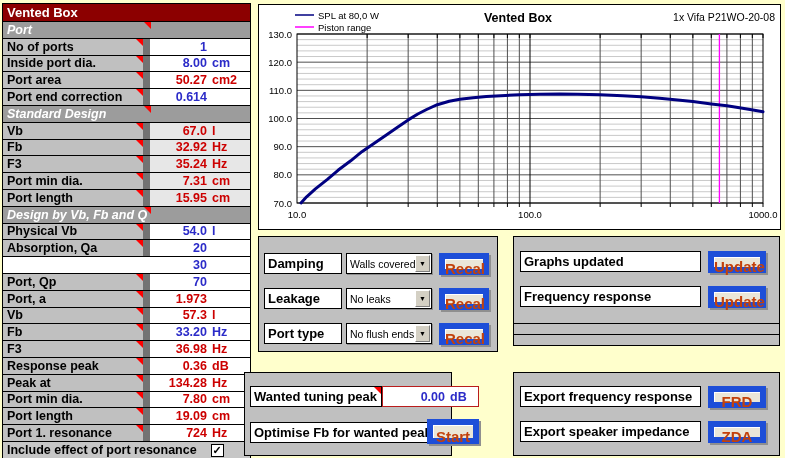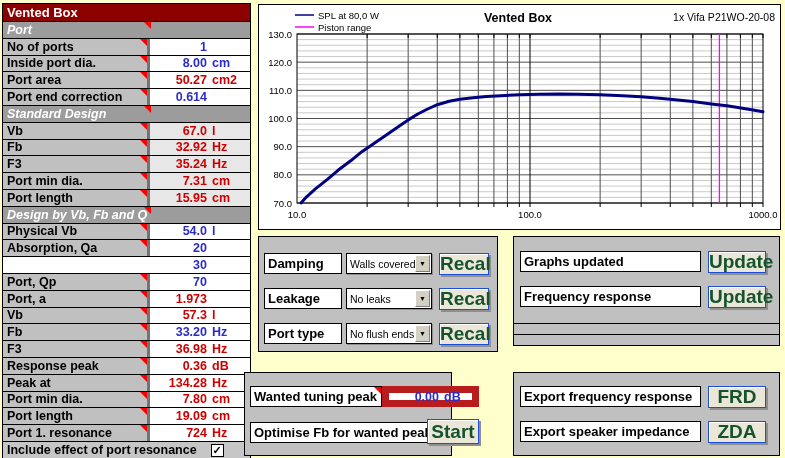--- a/index.html
+++ b/index.html
@@ -23,21 +23,21 @@
     height:16.8px;background:#9C9C9C;color:#FFF;font-style:italic;font-weight:bold;
     font-size:12.5px;display:flex;align-items:center;padding-left:4px;
     border-bottom:1px solid #000;box-sizing:border-box;position:relative;
   }
   .t-row{
     height:16.8px;display:flex;border-bottom:1px solid #000;box-sizing:border-box;
     background:#C0C0C0;position:relative;
   }
   .t-label{
     width:147px;min-width:147px;font-weight:bold;font-size:12.5px;color:#000;
-    display:flex;align-items:center;padding-left:4px;border-right:3px solid #737373;
+    display:flex;align-items:center;padding-left:4px;border-right:7px solid #737373;
     box-sizing:border-box;position:relative;white-space:nowrap;
   }
   .t-value{
     flex:1;background:#FFF;display:flex;align-items:center;
     font-weight:bold;font-size:12.5px;box-sizing:border-box;
   }
   .t-value.shaded{background:#E7E7E7;}
   .t-value .v{flex:1;text-align:right;white-space:nowrap;}
   .t-value .u{width:38px;min-width:38px;padding-left:5px;text-align:left;white-space:nowrap;}
   .blue{color:#2B2BC8;}
@@ -66,28 +66,28 @@
   #panel-update{left:513px;top:236px;width:267px;height:110px;}
   #panel-tuning{left:244px;top:372px;width:208px;height:84px;}
   #panel-export{left:513px;top:372px;width:267px;height:84px;}
   .p-row{position:absolute;display:flex;align-items:flex-start;}
   .p-label{
     background:#FFF;border:1px solid #000;height:21px;box-sizing:border-box;
     font-weight:bold;font-size:13px;line-height:19px;padding-left:3px;
     position:relative;white-space:nowrap;overflow:hidden;
   }
   .p-value{
-    background:#FFF;border:7px solid #b91c1c;height:21px;box-sizing:border-box;
+    background:#FFF;border:1px solid #b91c1c;height:21px;box-sizing:border-box;
     display:flex;align-items:center;font-weight:bold;font-size:12.5px;margin-left:0;
   }
   .p-value .v{flex:1;text-align:right;white-space:nowrap;}
   .p-value .u{width:28px;min-width:28px;padding-left:5px;}
   .btn{
-    background:#EAE6D8;border:1px solid #1d4ed8;height:22px;box-sizing:border-box;
-    font-weight:bold;font-size:19px;line-height:20px;text-align:center;color:#14532d;
+    background:#EAE6D8;border:6px solid #1d4ed8;height:22px;box-sizing:border-box;
+    font-weight:bold;font-size:15px;line-height:20px;text-align:center;color:#c2410c;
     box-shadow:2px 2px 0 #8F8F8F, inset 1px 1px 0 #FFF;cursor:default;white-space:nowrap;
   }
   .dropdown{
     width:86px;height:21px;background:#FFF;border:1px solid #000;box-sizing:border-box;
     display:flex;align-items:center;margin-left:4px;box-shadow:1px 1px 0 #8F8F8F;
   }
   .dd-text{flex:1;font-size:10.5px;padding-left:3px;white-space:nowrap;overflow:hidden;}
   .dd-arrow{
     width:15px;height:17px;margin-right:1px;background:#D4D0C4;
     border:1px solid #7F7F7F;border-top-color:#FFF;border-left-color:#FFF;

